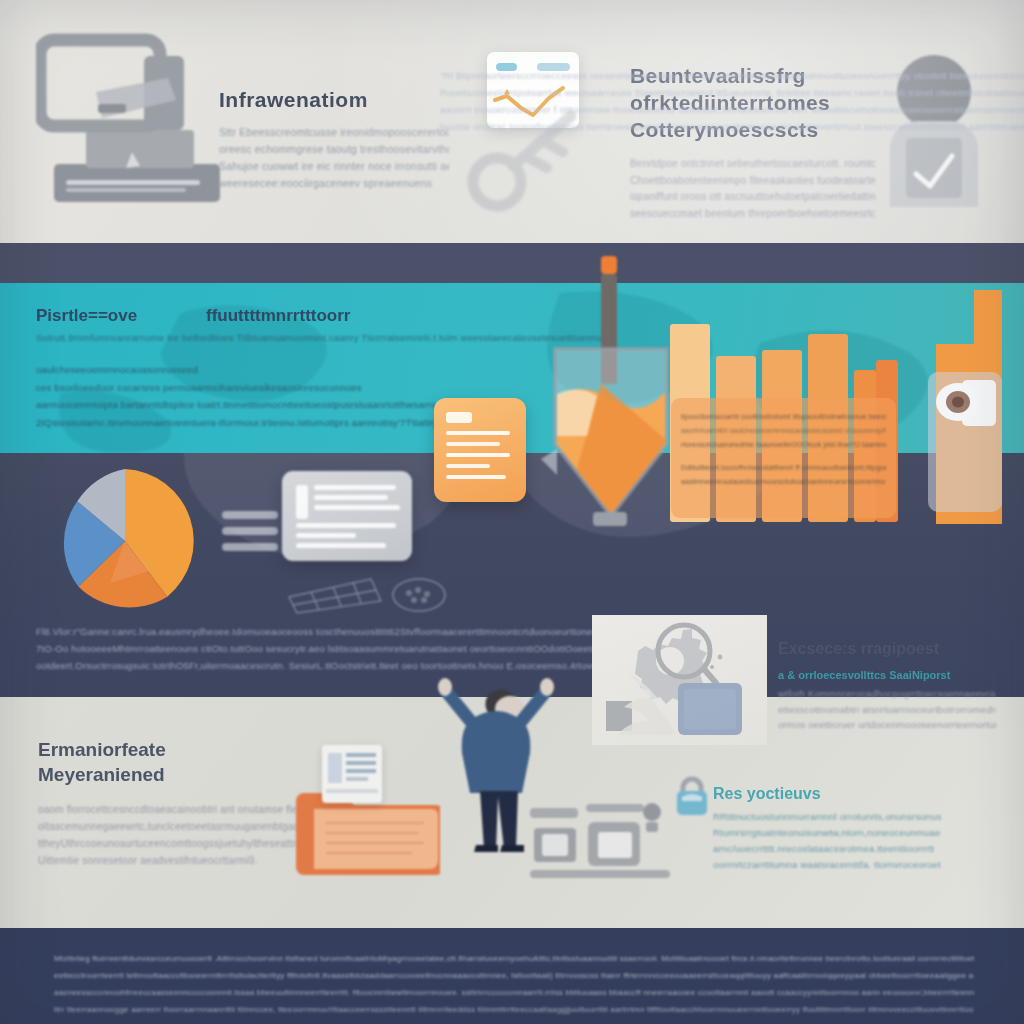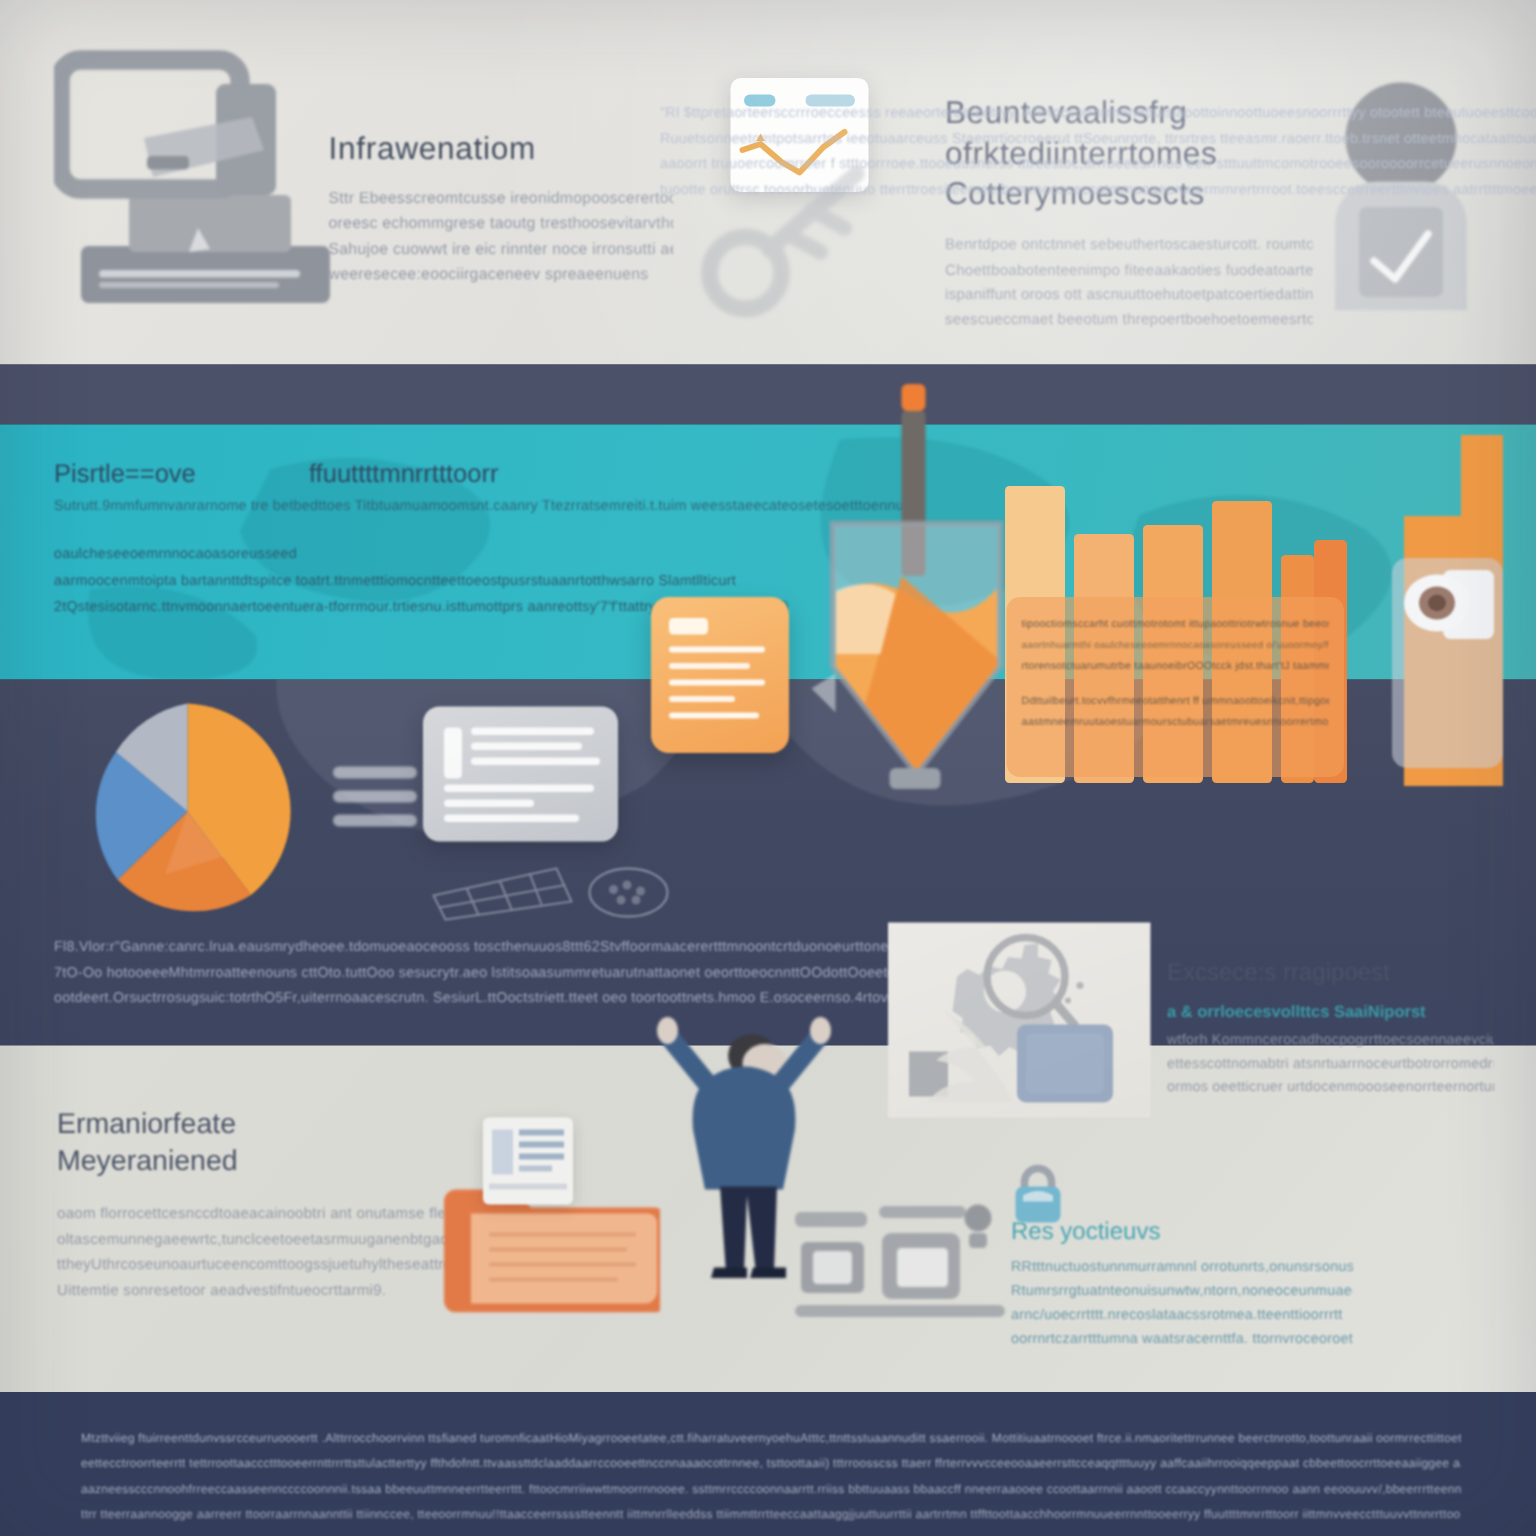--- a/index.html
+++ b/index.html
@@ -20,21 +20,21 @@
   .ptext {
     color: inherit;
     filter: blur(0.85px);
     letter-spacing: .2px;
     white-space: nowrap;
     overflow: hidden;
     opacity: .92;
   }
   .phead {
     filter: blur(0.7px);
-    font-weight: 400;
+    font-weight: 700;
     white-space: nowrap;
   }
 
   
   .band-top {
     position: absolute; left: 0; top: 0; width: 1024px; height: 243px;
     background: linear-gradient(125deg,#e6e5e0 0%,#e2e1dd 35%,#dededa 60%,#d7d7d4 100%);
   }
   .band-top::after {
     content: ""; position: absolute; inset: 0;
@@ -140,21 +140,21 @@
     filter: blur(.6px);
   }
   .gears { position: absolute; left: 0; top: 0; width: 175px; height: 130px; opacity: .55; }
 
   .br-block1 { position: absolute; left: 778px; top: 640px; width: 218px; }
   .br-block1 h3 { font-size: 16px; color: #4b5468; }
   .br-block1 .sub { font-size: 11px; font-weight: 700; color: #3a9aa8; margin-top: 11px; }
   .br-block1 .ptext { font-size: 9.5px; line-height: 15.5px; color: #8f96a4; }
 
   .lock { position: absolute; left: 672px; top: 775px; width: 40px; height: 42px; filter: blur(.8px); }
-  .br-block2 { position: absolute; left: 674px; top: 785px; width: 228px; margin-top: 28px; }
+  .br-block2 { position: absolute; left: 713px; top: 785px; width: 228px; }
   .br-block2 h3 { font-size: 16px; color: #46a6b2; }
   .br-block2 .ptext { font-size: 9.5px; line-height: 16px; color: #5e93a4; }
 
   
   .footer {
     position: absolute; left: 0; top: 928px; width: 1024px; height: 96px;
     background: #353f5d;
   }
   .footer .ptext { font-size: 8px; line-height: 17px; color: #c3cadb; opacity: .82; }
   .footer .inner { position: absolute; left: 54px; top: 22px; width: 920px; }
@@ -237,20 +237,21 @@
       <path d="M560 10 q90 -8 140 30 q30 30 -10 58 q-60 40 -120 10 q-40 -24 -10 -98 z" fill="#0d6b78"></path>
       <path d="M760 60 q80 -30 150 10 q40 30 -10 70 q-70 40 -130 -5 q-30 -30 -10 -75 z" fill="#0d6b78"></path>
       <path d="M60 110 q70 -10 110 30 q10 30 -50 30 q-70 0 -60 -60z" fill="#0d6b78"></path>
     </svg>
 
     <div class="teal-h1 phead">Pisrtle==ove</div>
     <div class="teal-h2 phead">ffuuttttmnrrtttoorr</div>
     <div class="teal-sub ptext">Sutrutt.9mmfumnvanrarnome  tre betbedttoes   Titbtuamuamoomsnt.caanry  Ttezrratsemreiti.t.tuim  weesstaeecateosetesoetttoennutti</div>
     <div class="teal-body">
       <div class="ptext">oaulcheseeoemrnnocaoasoreusseed</div>
+      <div class="ptext">ces bsoriloeedoor cocarsres  permoaarmcihareviuesikesaosinresoconnoes</div>
       <div class="ptext">aarmoocenmtoipta bartannttdtspitce  toatrt.ttnmetttiomocntteettoeostpusrstuaanrtotthwsarro Slamtllticurt</div>
       <div class="ptext">2tQstesisotarnc.ttnvmoonnaertoeentuera-tforrmour.trtiesnu.isttumottprs  aanreottsy'7'f'ttattry   ototesntttpr 1n90'r')</div>
     </div>
   </div>
 
   <div class="band-dark">
     <svg class="worldmap-dk" viewBox="0 0 780 420" preserveAspectRatio="none">
       <path d="M80 120 q120 -60 230 10 q70 50 0 110 q-120 70 -210 0 q-60 -50 -20 -120z" fill="#cfd6e6"></path>
       <path d="M420 60 q150 -40 230 50 q50 70 -40 120 q-140 60 -210 -30 q-40 -60 20 -140z" fill="#cfd6e6"></path>
     </svg>

